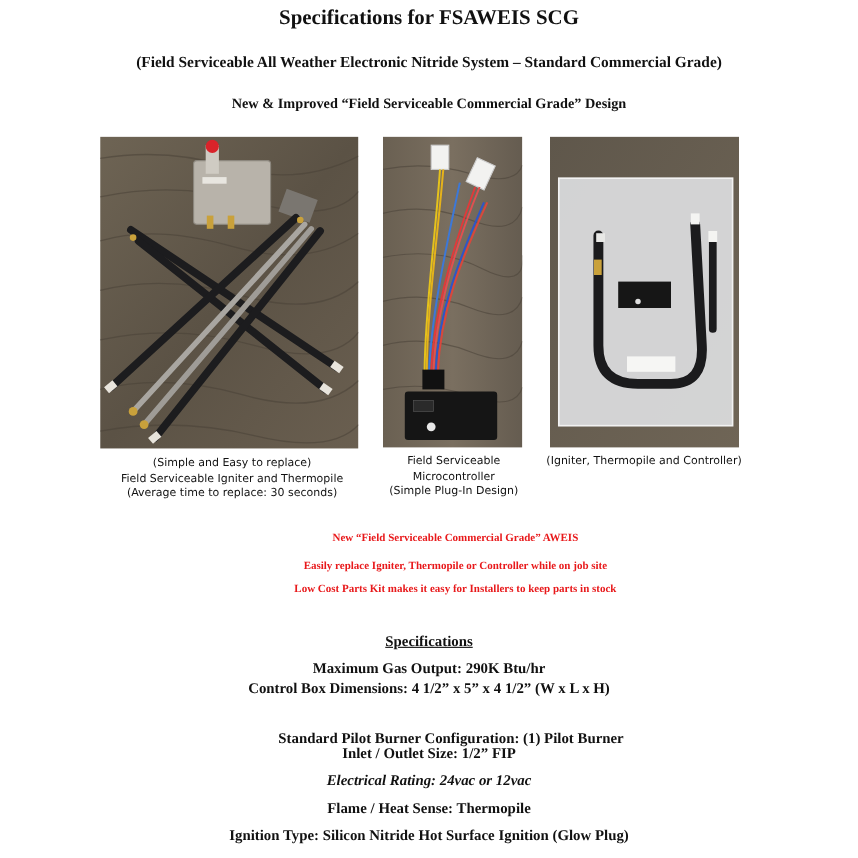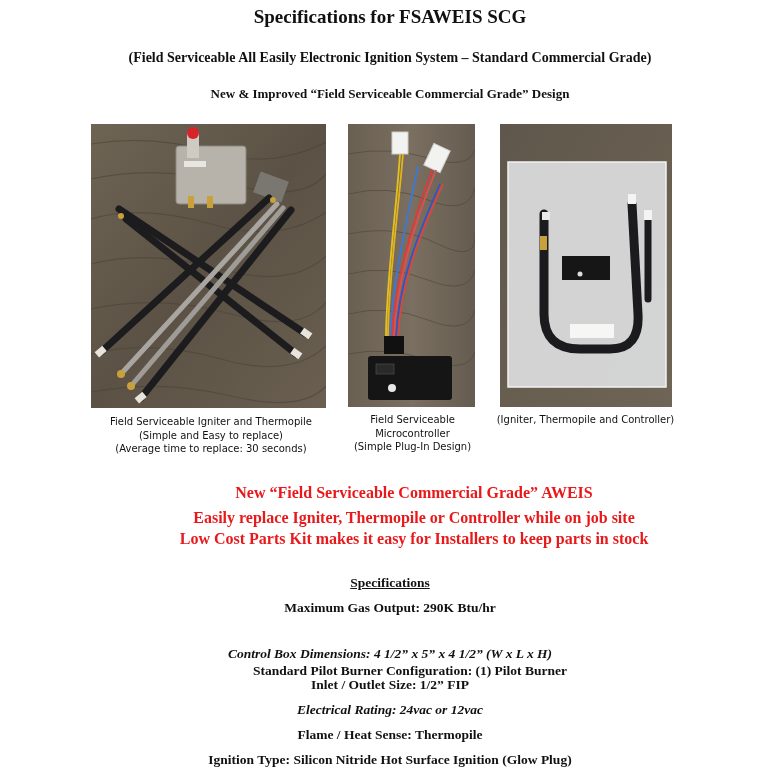--- a/index.html
+++ b/index.html
@@ -25,49 +25,49 @@
     font-family: "DejaVu Sans", "Liberation Sans", sans-serif;
     font-size: 10px; line-height: 13.5px; color: #111;
   }
   .caption span { display: block; white-space: nowrap; }
   #caption-igniter { left: 91px; width: 240px; top: 415px; }
   #caption-micro   { left: 340px; width: 145px; top: 413px; }
   #caption-kit     { left: 488px; width: 195px; top: 413px; }
 
   .red-line {
     position: absolute; left: 0; width: 780px; text-align: center;
-    color: #e8191b; font-weight: bold; font-size: 16px;
+    color: #e8191b; font-weight: bold; font-size: 10px;
     font-family: "Liberation Serif", serif;
     padding-left: 48px;
   }
   #red-1 { top: 484px; }
   #red-2 { top: 509px; }
   #red-3 { top: 530px; }
 
   .spec-heading {
     position: absolute; left: 0; width: 780px; top: 575px; text-align: center;
     font-weight: bold; font-size: 13.5px; text-decoration: underline;
   }
   .spec-line {
     position: absolute; left: 0; width: 780px; text-align: center;
     font-weight: bold; font-size: 13.5px; white-space: nowrap;
   }
   #spec-0 { top: 600px; }
-  #spec-1 { top: 646px; font-style: italic; }
+  #spec-1 { top: 618px; }
   #spec-2 { top: 663px; margin-left: 20px; }
   #spec-3 { top: 677px; }
   #spec-4 { top: 702px; font-style: italic; }
   #spec-5 { top: 727px; }
   #spec-6 { top: 752px; }
 </style>
 </head>
 <body>
 
 <div id="main-title" class="title">Specifications for FSAWEIS SCG</div>
-<div id="subtitle" class="title">(Field Serviceable All Easily Electronic Ignition System – Standard Commercial Grade)</div>
+<div id="subtitle" class="title">(Field Serviceable All Weather Electronic Nitride System – Standard Commercial Grade)</div>
 <div id="design-title" class="title">New &amp; Improved “Field Serviceable Commercial Grade” Design</div>
 
 <div id="photo-igniter" class="photo">
   <svg viewBox="0 0 235 284" preserveAspectRatio="none">
     <defs>
       <linearGradient id="wood1" x1="0" y1="0" x2="1" y2="1">
         <stop offset="0" stop-color="#6e6454"></stop>
         <stop offset="0.5" stop-color="#5b5245"></stop>
         <stop offset="1" stop-color="#6a5f50"></stop>
       </linearGradient>
@@ -174,22 +174,22 @@
     <rect x="42" y="88" width="8" height="8" fill="#e8e8e6"></rect>
     <rect x="40" y="112" width="7" height="14" fill="#c9a13b"></rect>
 
     <rect x="62" y="132" width="48" height="24" fill="#161616"></rect>
     <circle cx="80" cy="150" r="2.5" fill="#ddd"></circle>
     <rect x="70" y="200" width="44" height="14" fill="#f6f6f4"></rect>
   </svg>
 </div>
 
 <div id="caption-igniter" class="caption">
+  <span>(Simple and Easy to replace)</span>
   <span>Field Serviceable Igniter and Thermopile</span>
-  <span>(Simple and Easy to replace)</span>
   <span>(Average time to replace: 30 seconds)</span>
 </div>
 <div id="caption-micro" class="caption">
   <span>Field Serviceable</span>
   <span>Microcontroller</span>
   <span>(Simple Plug-In Design)</span>
 </div>
 <div id="caption-kit" class="caption">
   <span>(Igniter, Thermopile and Controller)</span>
 </div>

